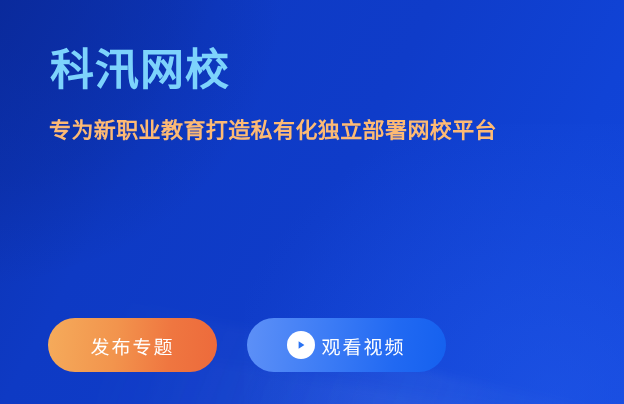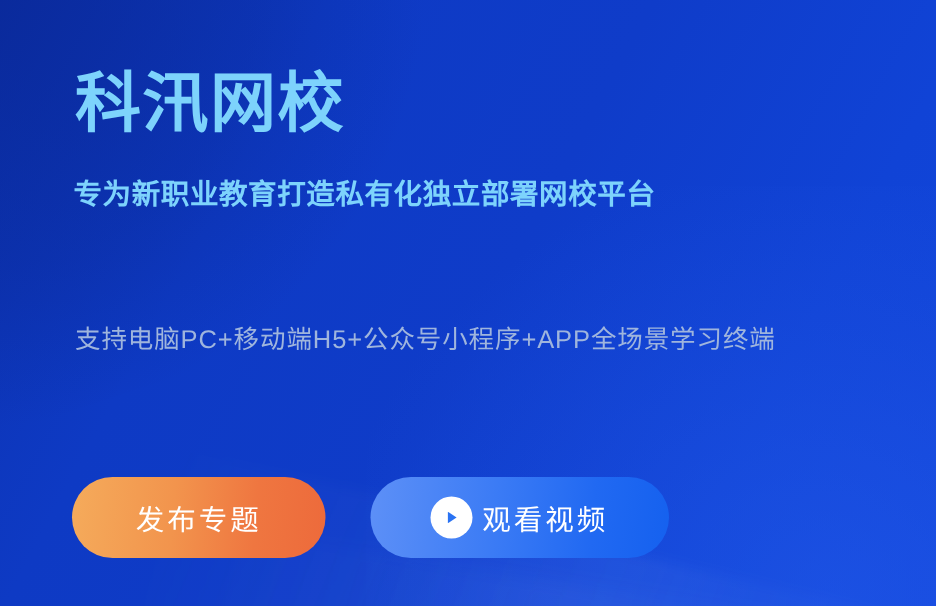--- a/index.html
+++ b/index.html
@@ -113,24 +113,24 @@
     color: #7dd3fc;
     letter-spacing: 1px;
     white-space: nowrap;
   }
 
   .headline {
     position: absolute;
     left: 49px;
     top: 112px;
     margin: 0;
-    font-size: 19px;
+    font-size: 22px;
     line-height: 38px;
     font-weight: 700;
-    color: #7dd3fc;
+    color: #fdba74;
     letter-spacing: 0.4px;
     white-space: nowrap;
   }
 
   .subline {
     position: absolute;
     left: 50px;
     top: 214px;
     margin: 0;
     font-size: 17px;
@@ -208,21 +208,20 @@
   <div class="bg-corner-light"></div>
   <div class="bg-ray"></div>
   <div class="bg-ray-2"></div>
 
   <div class="content">
 
     <h1 class="brand-title">科汛网校</h1>
 
     <h2 class="headline">专为新职业教育打造私有化独立部署网校平台</h2>
 
-    <p class="subline">支持电脑PC+移动端H5+公众号小程序+APP全场景学习终端</p>
 
     <div class="btn-row">
 
       <button class="btn btn-primary">
         <span class="btn-label">发布专题</span>
       </button>
 
       <button class="btn btn-video">
         <span class="play-icon">
           <svg width="12" height="12" viewBox="0 0 12 12" aria-hidden="true">

